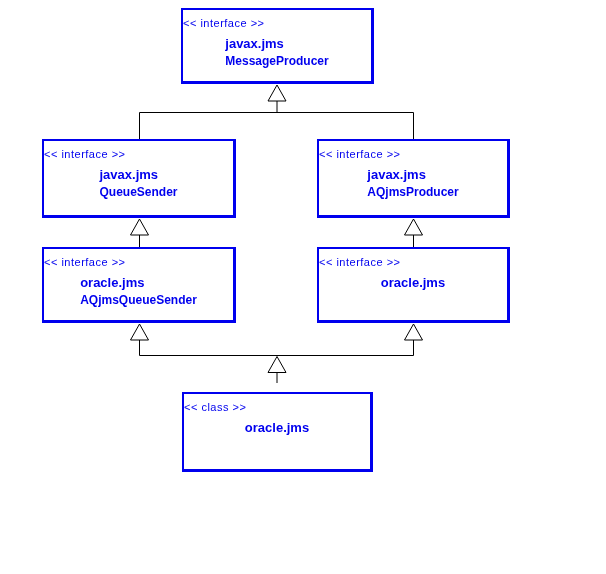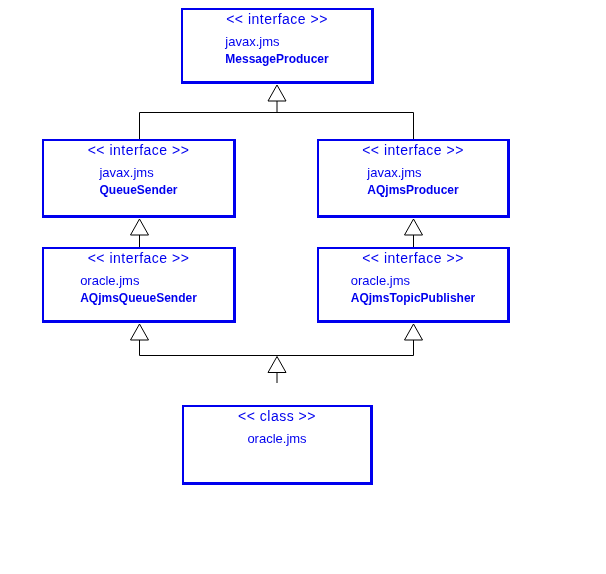--- a/index.html
+++ b/index.html
@@ -39,35 +39,34 @@
   .uml-box {
     position: absolute;
     box-sizing: border-box;
     background: var(--background);
     border-style: solid;
     border-color: var(--box-border);
     border-width: 2px 3px 3px 2px;
     color: var(--text);
   }
   .stereotype {
-    text-align: center;
-    font-size: 14px;
+    font-size: 11px;
     font-weight: normal;
-    padding-top: 1px;
+    padding-top: 7px;
     letter-spacing: 0.5px;
     white-space: pre;
   }
   .node-body {
     width: max-content;
     margin: 7px auto 0 auto;
     text-align: left;
     max-width: 95%;
   }
   .pkg {
-    font-weight: normal;
+    font-weight: bold;
     font-size: 13px;
     line-height: 15px;
   }
   .cls {
     font-weight: bold;
     font-size: 12px;
     line-height: 20px;
     white-space: nowrap;
   }
 </style>
@@ -128,24 +127,23 @@
     <div class="node-body">
       <div class="pkg">oracle.jms</div>
       <div class="cls">AQjmsQueueSender</div>
     </div>
   </div>
 
   <div class="uml-box" style="left:317px; top:247px; width:193px; height:76px;">
     <div class="stereotype">&lt;&lt; interface &gt;&gt;</div>
     <div class="node-body">
       <div class="pkg">oracle.jms</div>
-      <div class="cls">AQjmsTopicPublisher</div>
     </div>
   </div>
 
-  <div class="uml-box" style="left:182px; top:405px; width:191px; height:80px;">
+  <div class="uml-box" style="left:182px; top:392px; width:191px; height:80px;">
     <div class="stereotype">&lt;&lt; class &gt;&gt;</div>
     <div class="node-body">
       <div class="pkg">oracle.jms</div>
     </div>
   </div>
 
 </div>
 
 </body></html>

